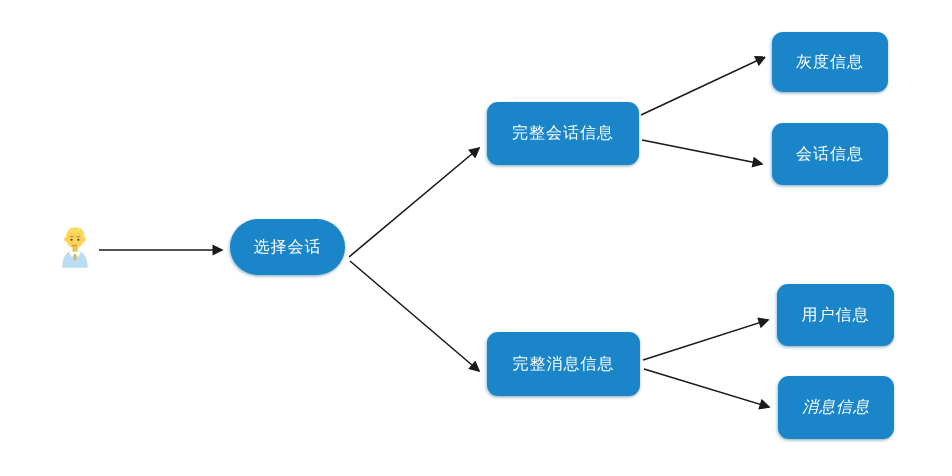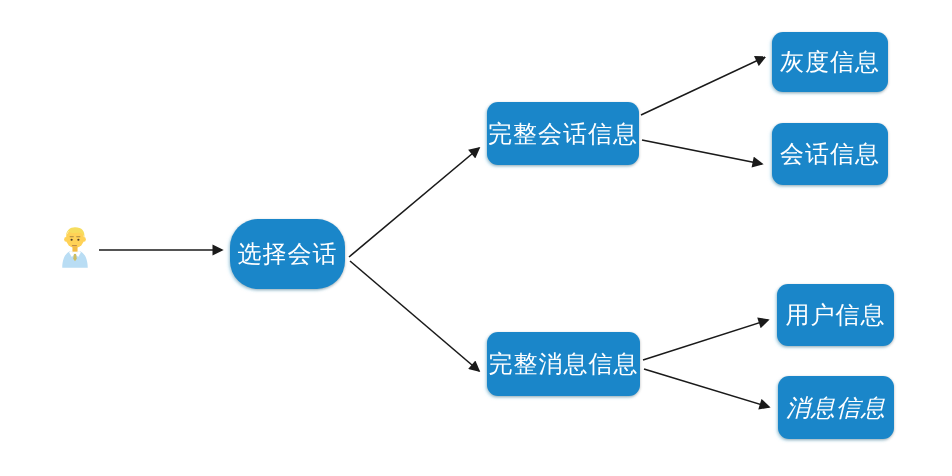--- a/index.html
+++ b/index.html
@@ -27,21 +27,21 @@
     fill: none;
   }
   .node {
     position: absolute;
     background: var(--node-blue, #1a86c9);
     border-radius: 11px;
     display: flex;
     align-items: center;
     justify-content: center;
     color: var(--node-text, #ffffff);
-    font-size: 24px;
+    font-size: 16px;
     letter-spacing: 1px;
     box-shadow: 0 1px 3px rgba(0,0,0,0.28), -2px 2px 3px rgba(130,205,240,0.35);
     white-space: nowrap;
   }
   .actor {
     position: absolute;
     left: 58px;
     top: 224px;
     width: 34px;
     height: 44px;
@@ -82,21 +82,21 @@
       <line x1="15.2" y1="22.6" x2="19.6" y2="22.6" stroke="#c28d4a" stroke-width="1.1" stroke-linecap="round"></line>
       <rect x="15.3" y="23.5" width="5.4" height="5.5" fill="#f3bc45"></rect>
       <path d="M4.5,46 C4.5,35 9,29.8 13.2,28.2 L18,31.6 L22.8,28.2
                C27,29.8 31.5,35 31.5,46 Z" fill="#b9ddf4"></path>
       <path d="M13.2,28.2 L18,31.6 L14.6,34.6 L11.8,30 Z" fill="#ffffff"></path>
       <path d="M22.8,28.2 L18,31.6 L21.4,34.6 L24.2,30 Z" fill="#ffffff"></path>
       <path d="M16.9,31.4 L19.1,31.4 L19.9,36.6 L18,39.2 L16.1,36.6 Z" fill="#cdbd63"></path>
     </svg>
   </div>
 
-  <div class="node" style="left:230px; top:219px; width:115px; height:70px;border-radius:28px;">
+  <div class="node" style="left:230px; top:219px; width:115px; height:56px;border-radius:28px;">
     <span>选择会话</span>
   </div>
 
   <div class="node" style="left:487px; top:102px; width:152px; height:63px;">
     <span>完整会话信息</span>
   </div>
 
   <div class="node" style="left:772px; top:32px; width:116px; height:60px;">
     <span>灰度信息</span>
   </div>

